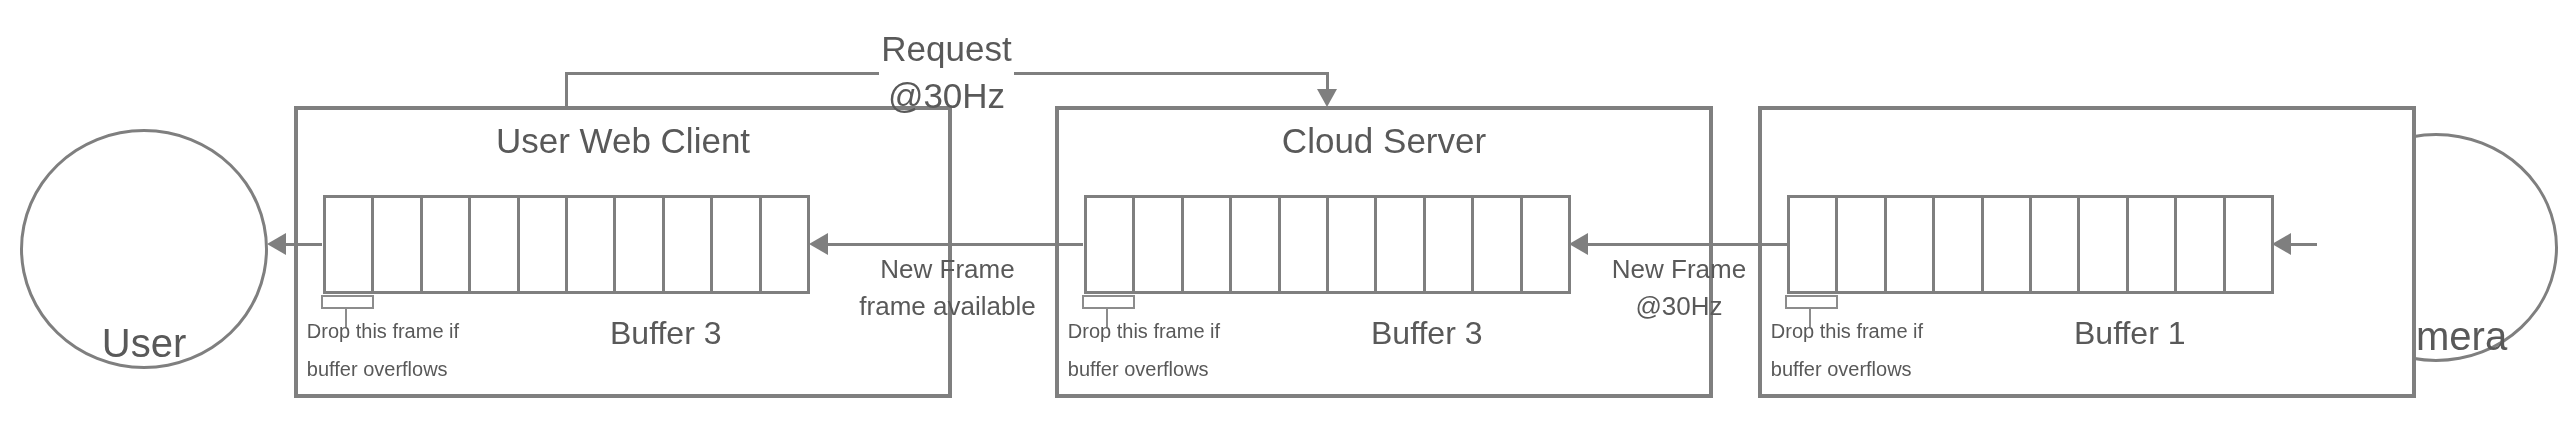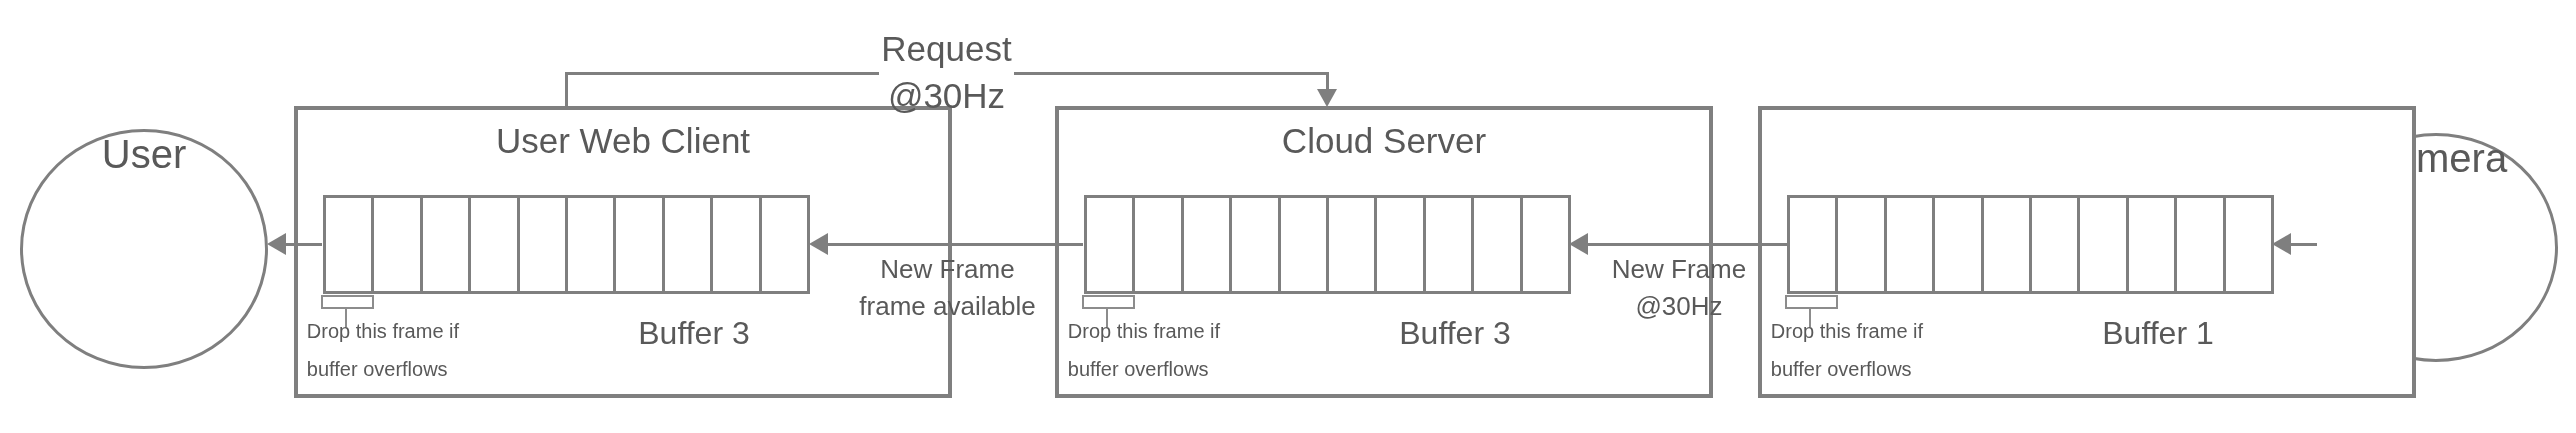--- a/index.html
+++ b/index.html
@@ -4,41 +4,41 @@
 <style>
   :root { --stroke:#7f7f7f; --text:#595959; --bg:#ffffff; }
   html,body { margin:0; padding:0; background:var(--bg); }
   .canvas {
     position:relative; width:2576px; height:433px; background:var(--bg);
     font-family:"Liberation Sans", sans-serif; color:var(--text); overflow:hidden;
   }
   .circle {
     position:absolute; border:3.2px solid var(--stroke); border-radius:50%;
     background:var(--bg); box-sizing:border-box;
-    display:flex; align-items:flex-start; justify-content:center;
+    display:flex; align-items:flex-end; justify-content:center;
     font-size:40px;
   }
   .node-box {
     position:absolute; width:658px; height:292px; top:106px;
     border:4px solid var(--stroke); background:var(--bg); box-sizing:border-box;
   }
   .box-title { position:absolute; left:0; right:0; top:11.2px; text-align:center; font-size:35px; white-space:nowrap; }
   .buffer {
     position:absolute; left:25px; top:85px; width:487px; height:99px;
     border:3.2px solid var(--stroke); box-sizing:border-box; display:flex; background:var(--bg);
   }
   .cell { flex:1; }
   .cell:not(:last-child) { border-right:3.2px solid var(--stroke); }
   .bracket {
     position:absolute; left:23px; top:185px; width:53px; height:13.6px;
     border:2.4px solid #8c8c8c; background:var(--bg); box-sizing:border-box;
   }
   .leader { position:absolute; left:47px; top:199px; width:2.4px; height:17.6px; background:#8c8c8c; }
   .drop-note { position:absolute; left:8.8px; top:202px; font-size:20px; line-height:38px; white-space:nowrap; }
-  .buffer-label { position:absolute; left:312px; top:205px; width:168px; text-align:center; font-size:32px; white-space:nowrap; }
+  .buffer-label { position:absolute; left:312px; top:205px; width:168px; text-align:left; font-size:32px; white-space:nowrap; }
   .hline { position:absolute; height:3.2px; background:var(--stroke); }
   .vline { position:absolute; width:3.2px; background:var(--stroke); }
   .arrow-left {
     position:absolute; width:0; height:0;
     border-top:11.2px solid transparent; border-bottom:11.2px solid transparent;
     border-right:19px solid var(--stroke);
   }
   .arrow-down {
     position:absolute; width:0; height:0;
     border-left:10.4px solid transparent; border-right:10.4px solid transparent;

